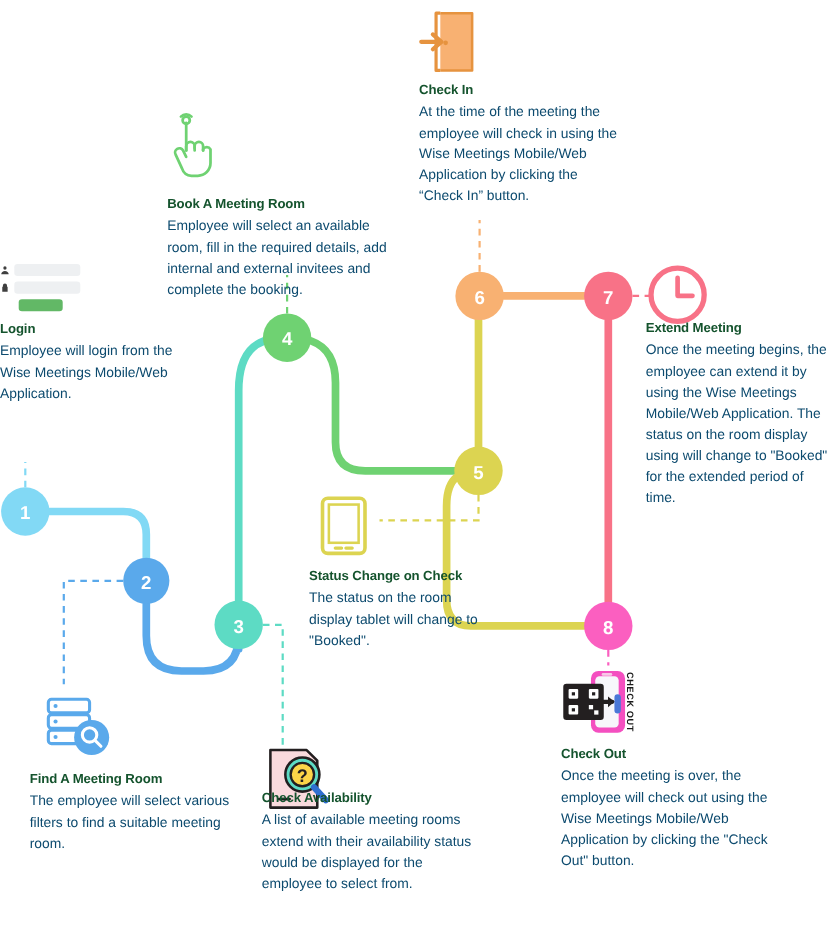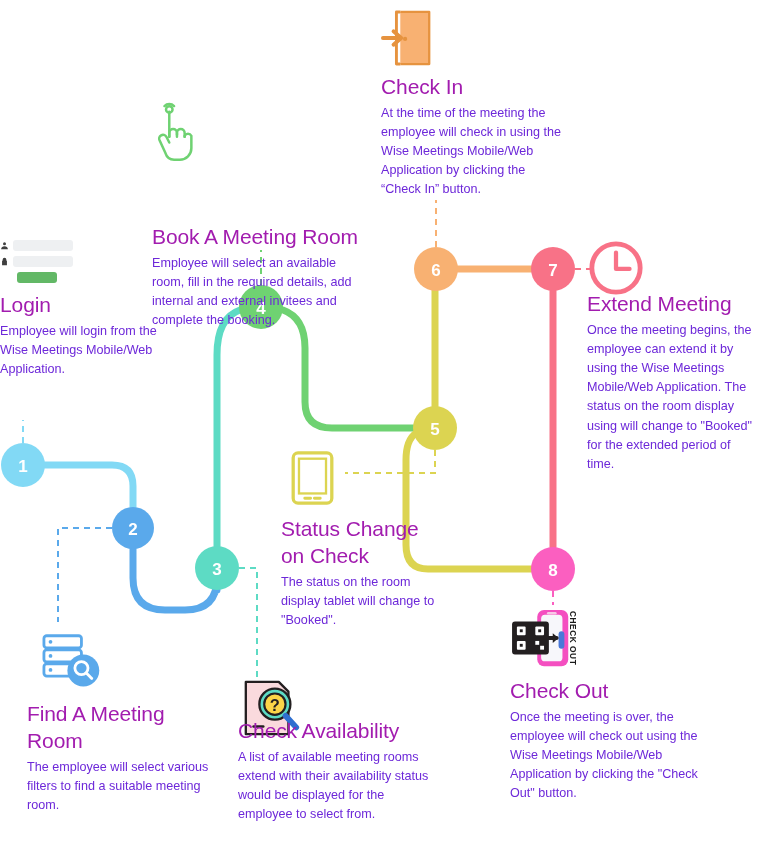--- a/index.html
+++ b/index.html
@@ -10,30 +10,30 @@
     overflow: hidden;
   }
   #canvas { position: relative; width: 762px; height: 854px; }
 
   
   #flow-svg { position: absolute; left: 0; top: 0; width: 762px; height: 854px; }
 
   
   .step-block { position: absolute; }
   .step-title {
-    font-size: 21px;
-    font-weight: normal;
-    color: #a21caf;
+    font-size: 12px;
+    font-weight: bold;
+    color: #14532d;
     line-height: 1.28;
     letter-spacing: -0.1px;
     margin-bottom: 3px;
   }
   .step-desc {
     font-size: 12.6px;
-    color: #6d28d9;
+    color: #0c4a6e;
     line-height: 1.52;
   }
 
   
   .icon-wrap { position: absolute; }
 
   
   .login-form { position: absolute; left: 0; top: 240px; width: 80px; }
   .lf-row { display: flex; align-items: center; gap: 4px; margin-bottom: 5px; }
   .lf-field { width: 60px; height: 11px; background: #eef0f2; border-radius: 3px; }
@@ -179,21 +179,21 @@
         <path d="M13 6 a7 7 0 0 1 10 0"></path>
         <path d="M18 12 v26"></path>
         <path d="M18 38 v-4 a4 4 0 0 1 8 0 v4"></path>
         <path d="M26 36 v-2 a4 4 0 0 1 8 0 v4"></path>
         <path d="M34 38 v-1 a4 4 0 0 1 7 0 v13 a12 12 0 0 1 -12 12 h-6 a10 10 0 0 1 -9 -7 l-6 -13 a4 4 0 0 1 7 -4 l3 6"></path>
       </g>
       <circle cx="18" cy="9.5" r="3.4" fill="none" stroke="#6fd272" stroke-width="2.6"></circle>
     </svg>
   </div>
 
-  <div class="step-block" style="left:152px; top:178px; width:212px;margin-top:46px;">
+  <div class="step-block" style="left:152px; top:178px; width:212px;">
     <div class="step-title">Book A Meeting Room</div>
     <div class="step-desc">Employee will select an available room, fill in the required details, add internal and external invitees and complete the booking.</div>
   </div>
 
   <div class="icon-wrap" style="left:290px; top:450px; width:45px; height:56px;">
     <svg viewBox="0 0 46 58" width="45" height="56">
       <rect x="3" y="3" width="40" height="52" rx="5" fill="none" stroke="#dcd451" stroke-width="3.4"></rect>
       <rect x="9" y="9" width="28" height="36" fill="none" stroke="#dcd451" stroke-width="2.4"></rect>
       <path d="M15 50 h6 M25 50 h6" stroke="#dcd451" stroke-width="3" stroke-linecap="round"></path>
     </svg>

